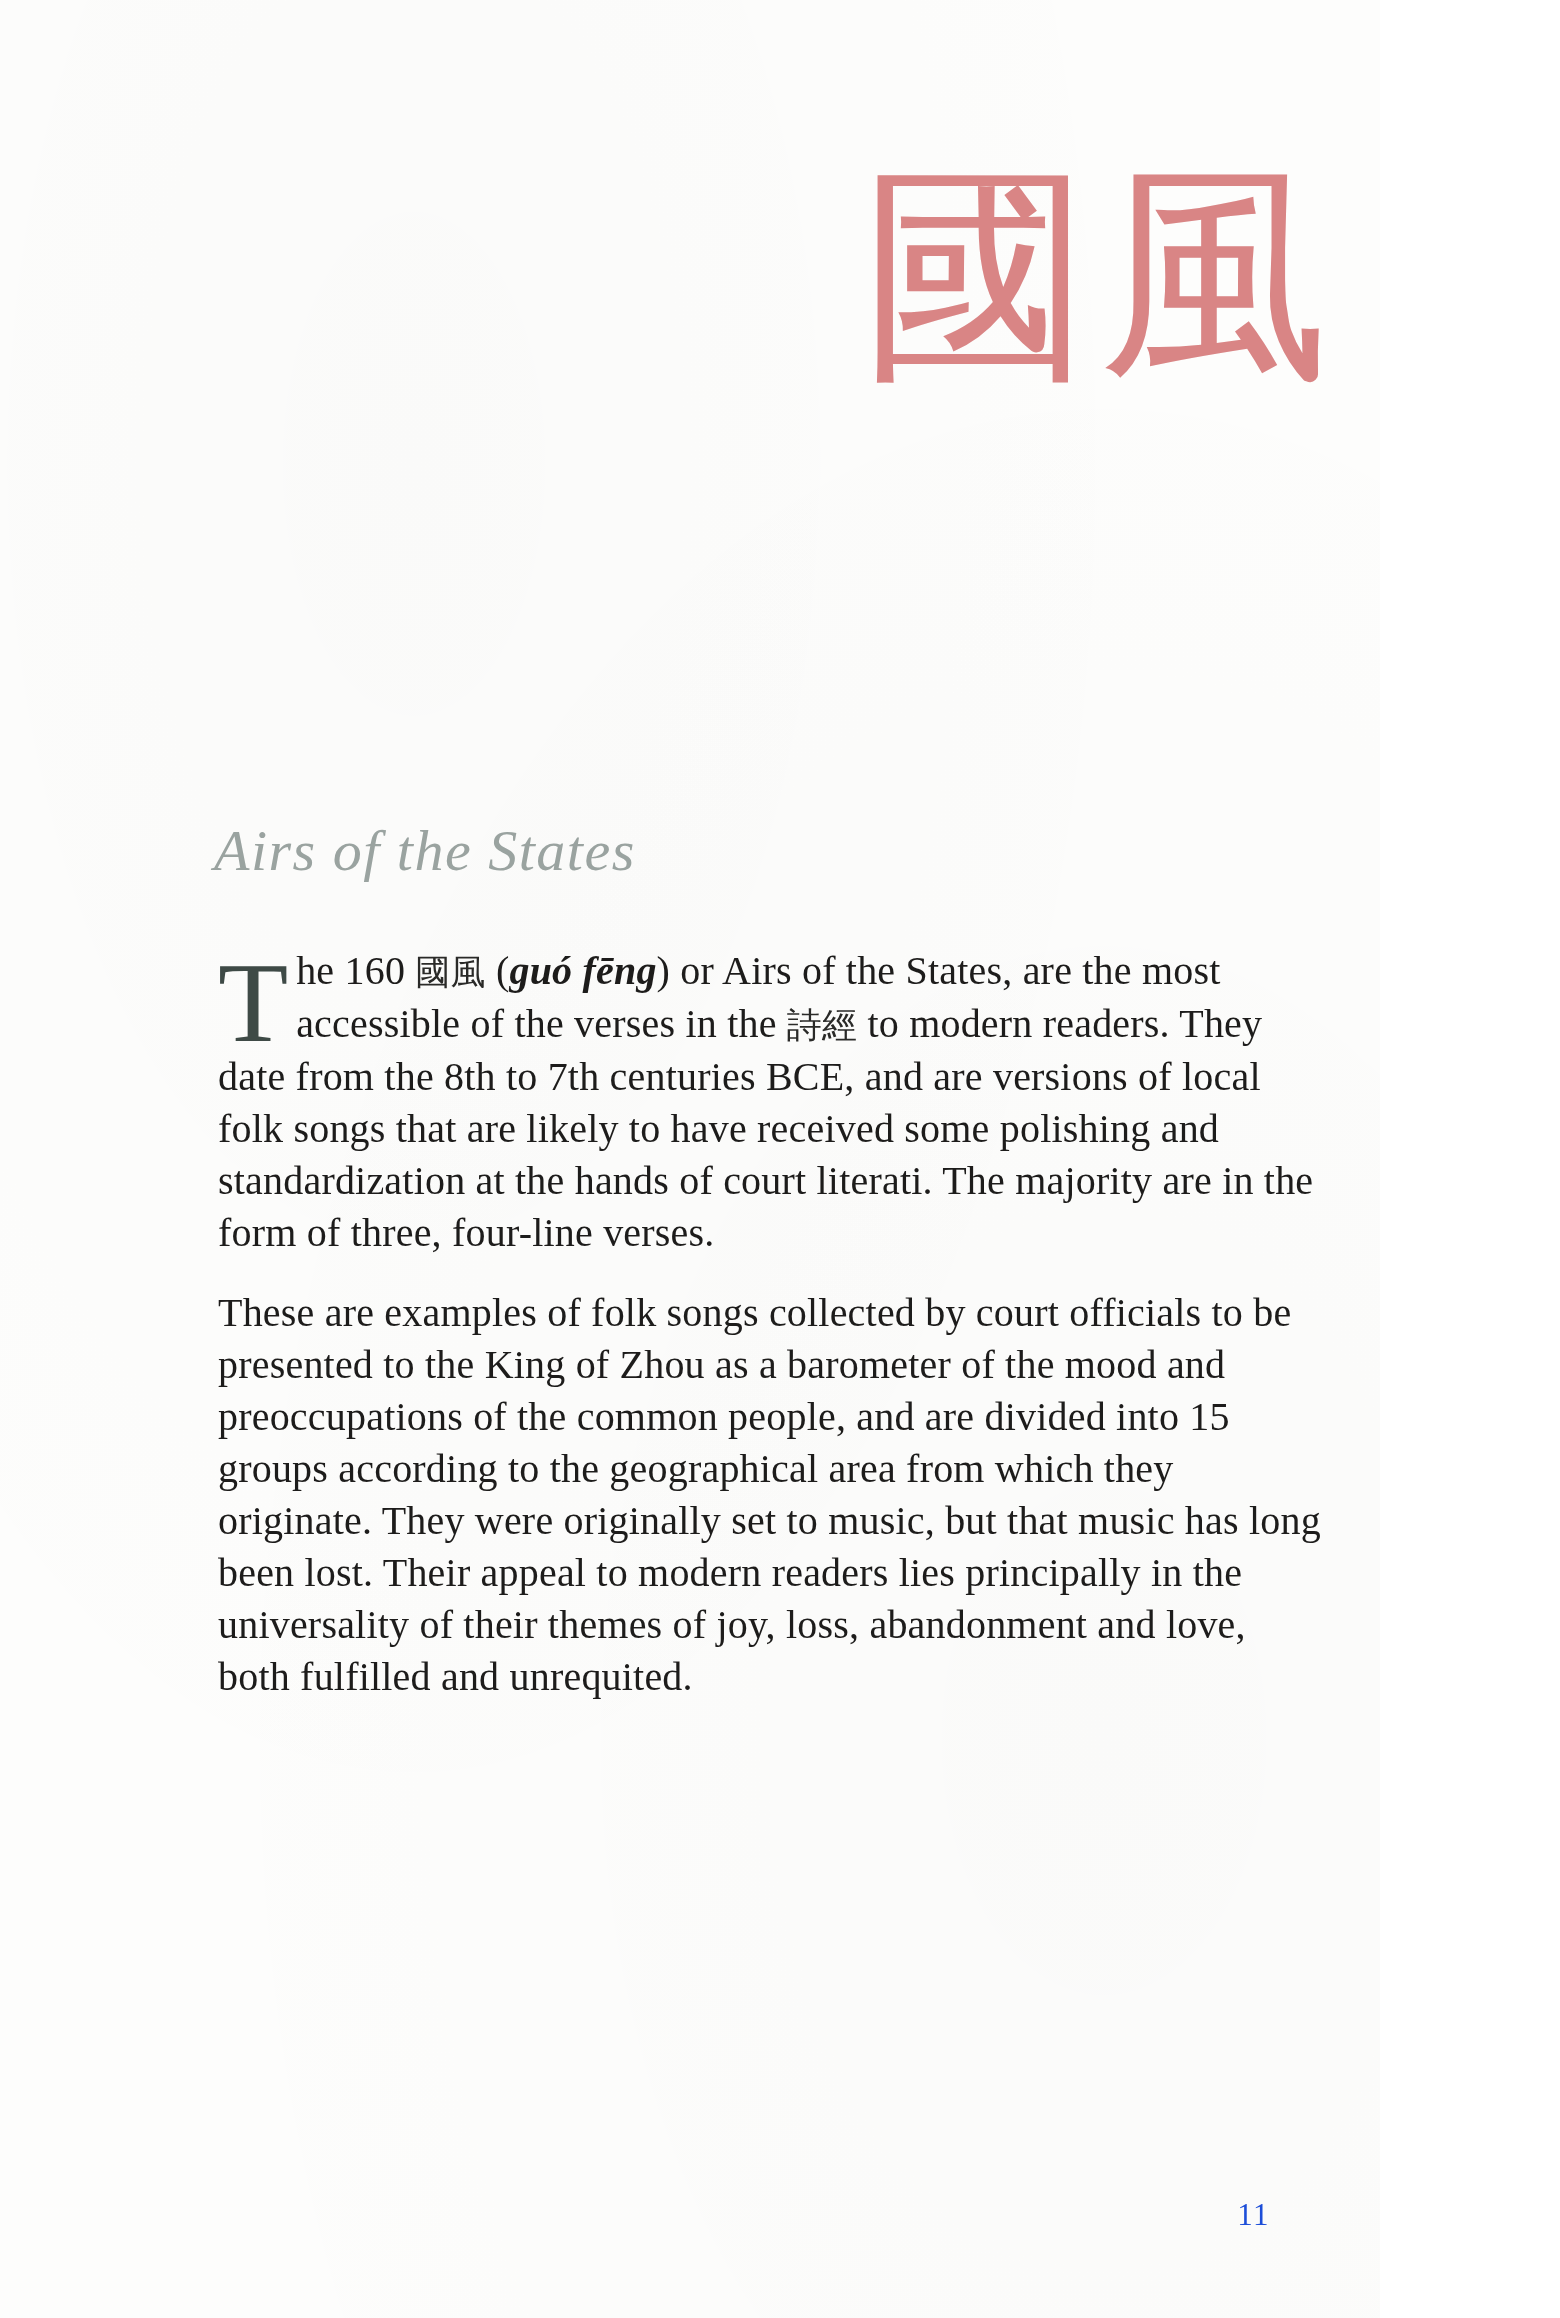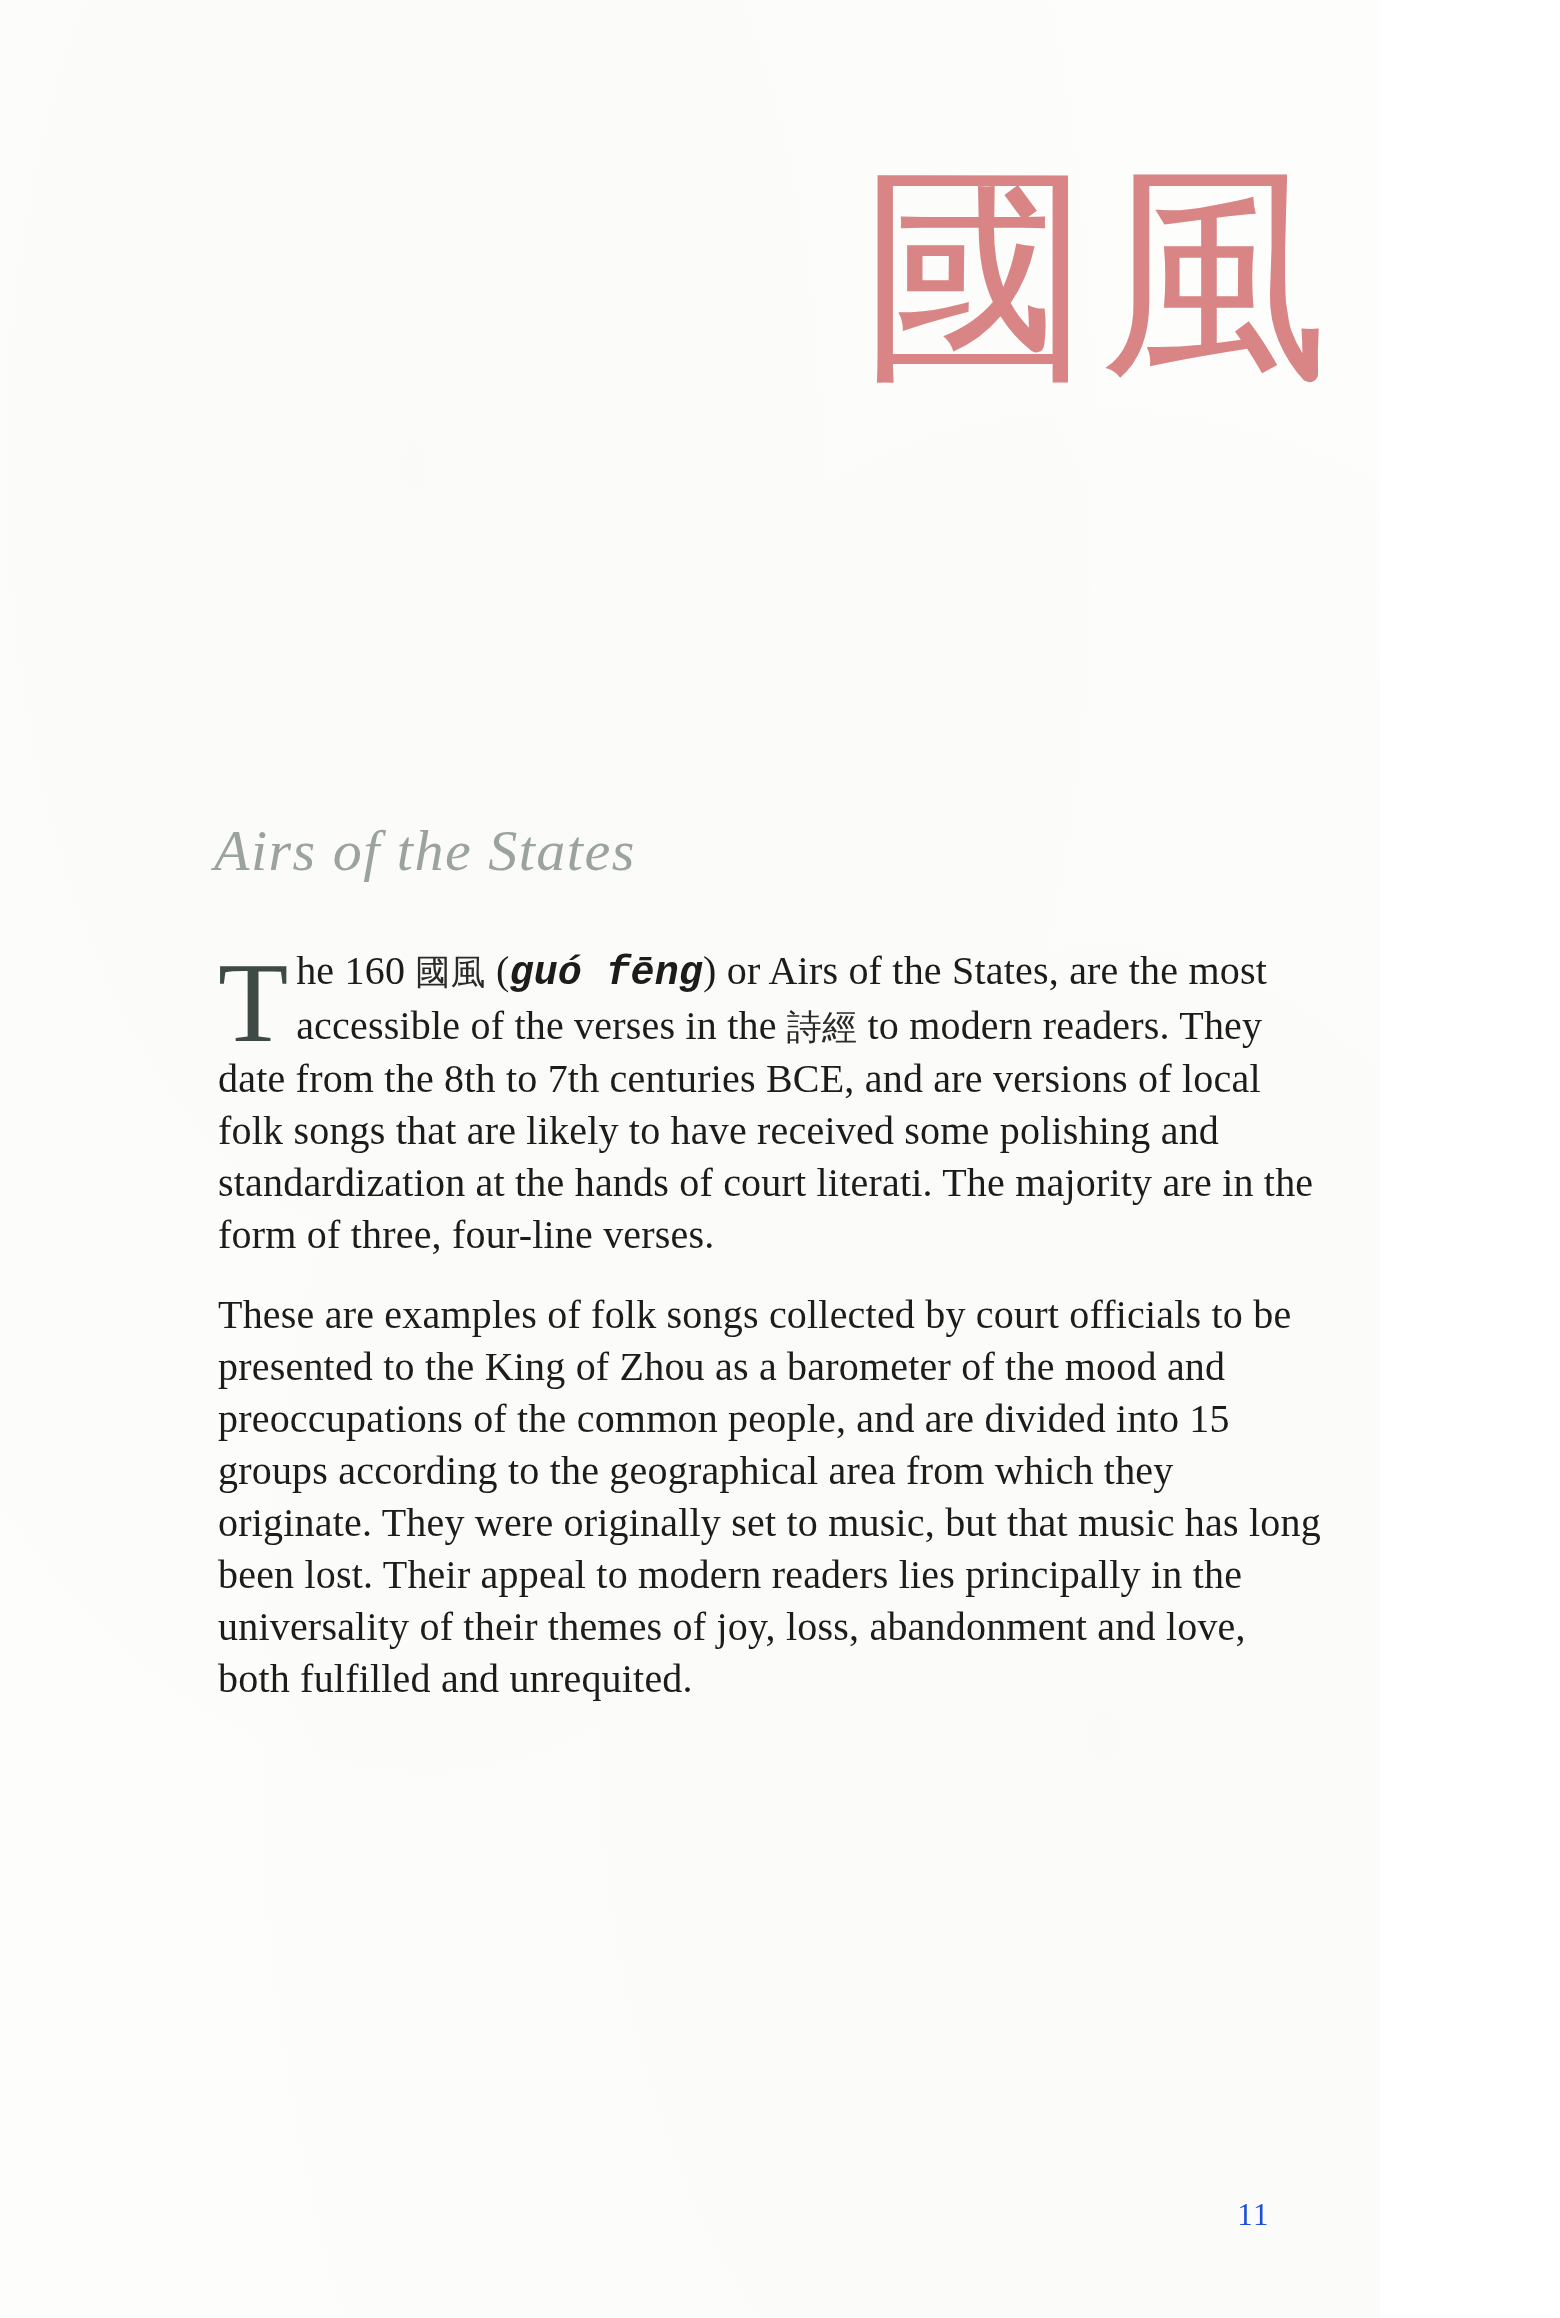--- a/index.html
+++ b/index.html
@@ -93,21 +93,20 @@
 
   .cjk-inline {
     font-family: "DejaVu Sans", sans-serif;
     font-size: 35px;
     color: #2a2a28;
   }
 
   .pinyin {
     font-style: italic;
     font-weight: 700;
-    font-family: Liberation Mono, monospace;
   }
 
   
   .folio {
     position: absolute;
     right: 110px;
     bottom: 86px;
     font-size: 31px;
     color: #1d4ed8;
     letter-spacing: 1.5px;

